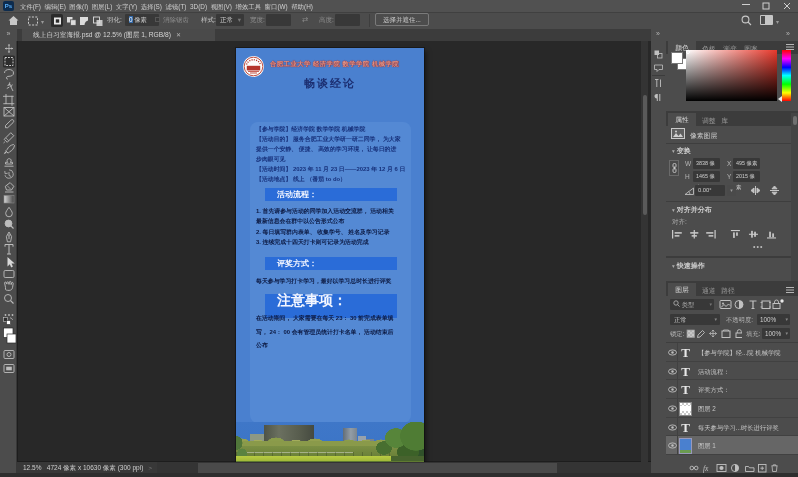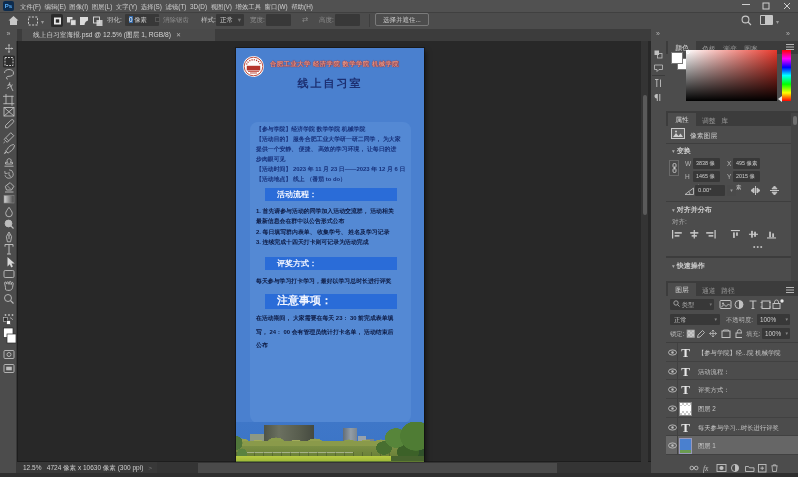--- a/index.html
+++ b/index.html
@@ -181,42 +181,42 @@
 
   <svg class="a" style="left:7px;top:8px;" width="22" height="22">
     <circle cx="10.5" cy="10.5" r="10.5" fill="#fdfcfa"></circle>
     <circle cx="10.5" cy="10.5" r="9.3" fill="none" stroke="#b8392e" stroke-width=".9"></circle>
     <path d="M3.5 8.5a7.5 7.5 0 0 1 14 0" fill="none" stroke="#b8392e" stroke-width="1.4" stroke-dasharray="1.1 1.2"></path>
     <rect x="3.8" y="9.8" width="13.4" height="4.6" fill="#b5352b"></rect>
     <rect x="5" y="14.8" width="11" height="1.1" fill="#c4554a"></rect>
     <rect x="7" y="16.5" width="7" height="1" fill="#c4554a"></rect>
   </svg>
   <div class="a" style="left:34px;top:12px;width:148px;color:#d8958c;text-shadow:0 0 1px rgba(165,30,24,1),0.4px 0.4px 0.8px rgba(165,30,24,.9);font-size:6.3px;font-weight:bold;letter-spacing:.5px;white-space:nowrap;">合肥工业大学 经济学院 数学学院 机械学院</div>
-  <div class="a" style="left:0;top:28px;width:188px;text-align:center;color:#1c2f72;font-size:11px;font-weight:bold;letter-spacing:2px;">线上自习室</div>
+  <div class="a" style="left:0;top:28px;width:188px;text-align:center;color:#1c2f72;font-size:11px;font-weight:bold;letter-spacing:2px;">畅谈经论</div>
 
   <div class="a" style="left:14px;top:74px;width:161px;height:301px;background:#5489d4;border-radius:8px;"></div>
   <div class="a" style="left:20px;top:76px;width:152px;color:#16307a;font-size:5.9px;font-weight:bold;line-height:10.1px;">
     【参与学院】经济学院 数学学院 机械学院<br>
     【活动目的】 服务合肥工业大学研一研二同学， 为大家<br>
     提供一个安静、 便捷、 高效的学习环境， 让每日的进<br>
     步肉眼可见<br>
     【活动时间】 2023 年 11 月 23 日——2023 年 12 月 6 日<br>
     【活动地点】 线上 （番茄 to do）
   </div>
 
   <div class="a" style="left:29px;top:140px;width:132px;height:13px;background:#2a6cd8;color:#f3f6ff;font-size:8px;font-weight:bold;line-height:13px;padding-left:12px;">活动流程：</div>
   <div class="a" style="left:20px;top:158px;width:152px;color:#0b1840;font-size:5.9px;font-weight:bold;line-height:10.3px;">
     1. 首先请参与活动的同学加入活动交流群， 活动相关<br>
     最新信息会在群中以公告形式公布<br>
     2. 每日填写群内表单、 收集学号、 姓名及学习记录<br>
     3. 连续完成十四天打卡则可记录为活动完成
   </div>
   <div class="a" style="left:29px;top:209px;width:132px;height:13px;background:#2a6cd8;color:#f3f6ff;font-size:8px;font-weight:bold;line-height:13px;padding-left:12px;">评奖方式：</div>
   <div class="a" style="left:20px;top:229px;width:152px;color:#0b1840;font-size:5.9px;font-weight:bold;">每天参与学习打卡学习，最好以学习总时长进行评奖</div>
-  <div class="a" style="left:29px;top:246px;width:132px;height:15px;background:#2a6cd8;color:#f3f6ff;font-size:11px;font-weight:bold;line-height:13px;padding-left:12px;">注意事项：</div>
+  <div class="a" style="left:29px;top:246px;width:132px;height:24px;background:#2a6cd8;color:#f3f6ff;font-size:14px;font-weight:bold;line-height:13px;padding-left:12px;">注意事项：</div>
   <div class="a" style="left:20px;top:264px;width:152px;color:#0b1840;font-size:5.9px;font-weight:bold;line-height:13.5px;">
     在活动期间， 大家需要在每天 23： 30 前完成表单填<br>
     写， 24： 00 会有管理员统计打卡名单， 活动结束后<br>
     公布
   </div>
 
   <div class="a" id="photo" style="left:0;top:374px;width:188px;height:40px;overflow:hidden;">
     <div class="a" style="left:0;top:0;width:188px;height:40px;background:linear-gradient(#3f77c8,#3a74c6);"></div>
 
     <div class="a" style="left:28px;top:3px;width:50px;height:26px;background:linear-gradient(90deg,#4e5347,#6b7060 30%,#585d4e 70%,#454a40);"></div>

